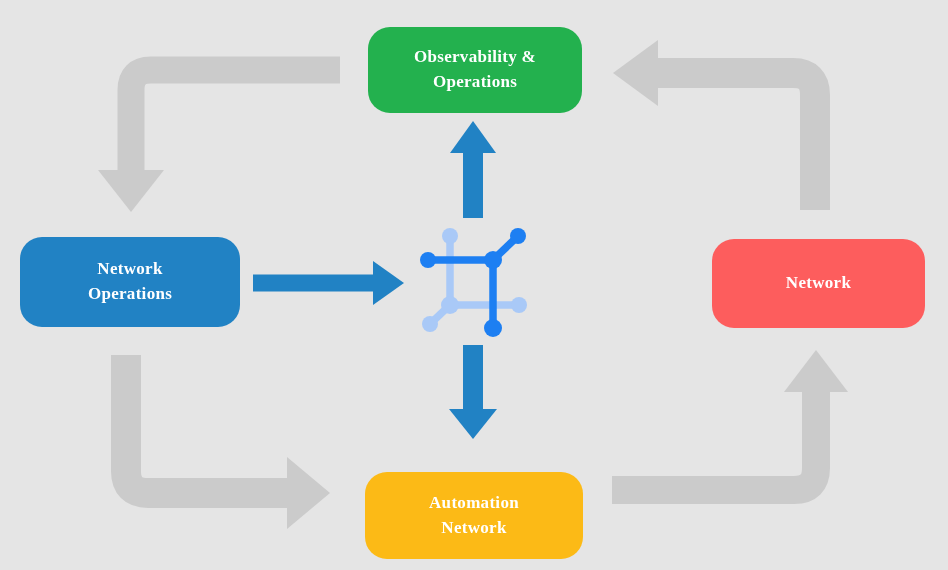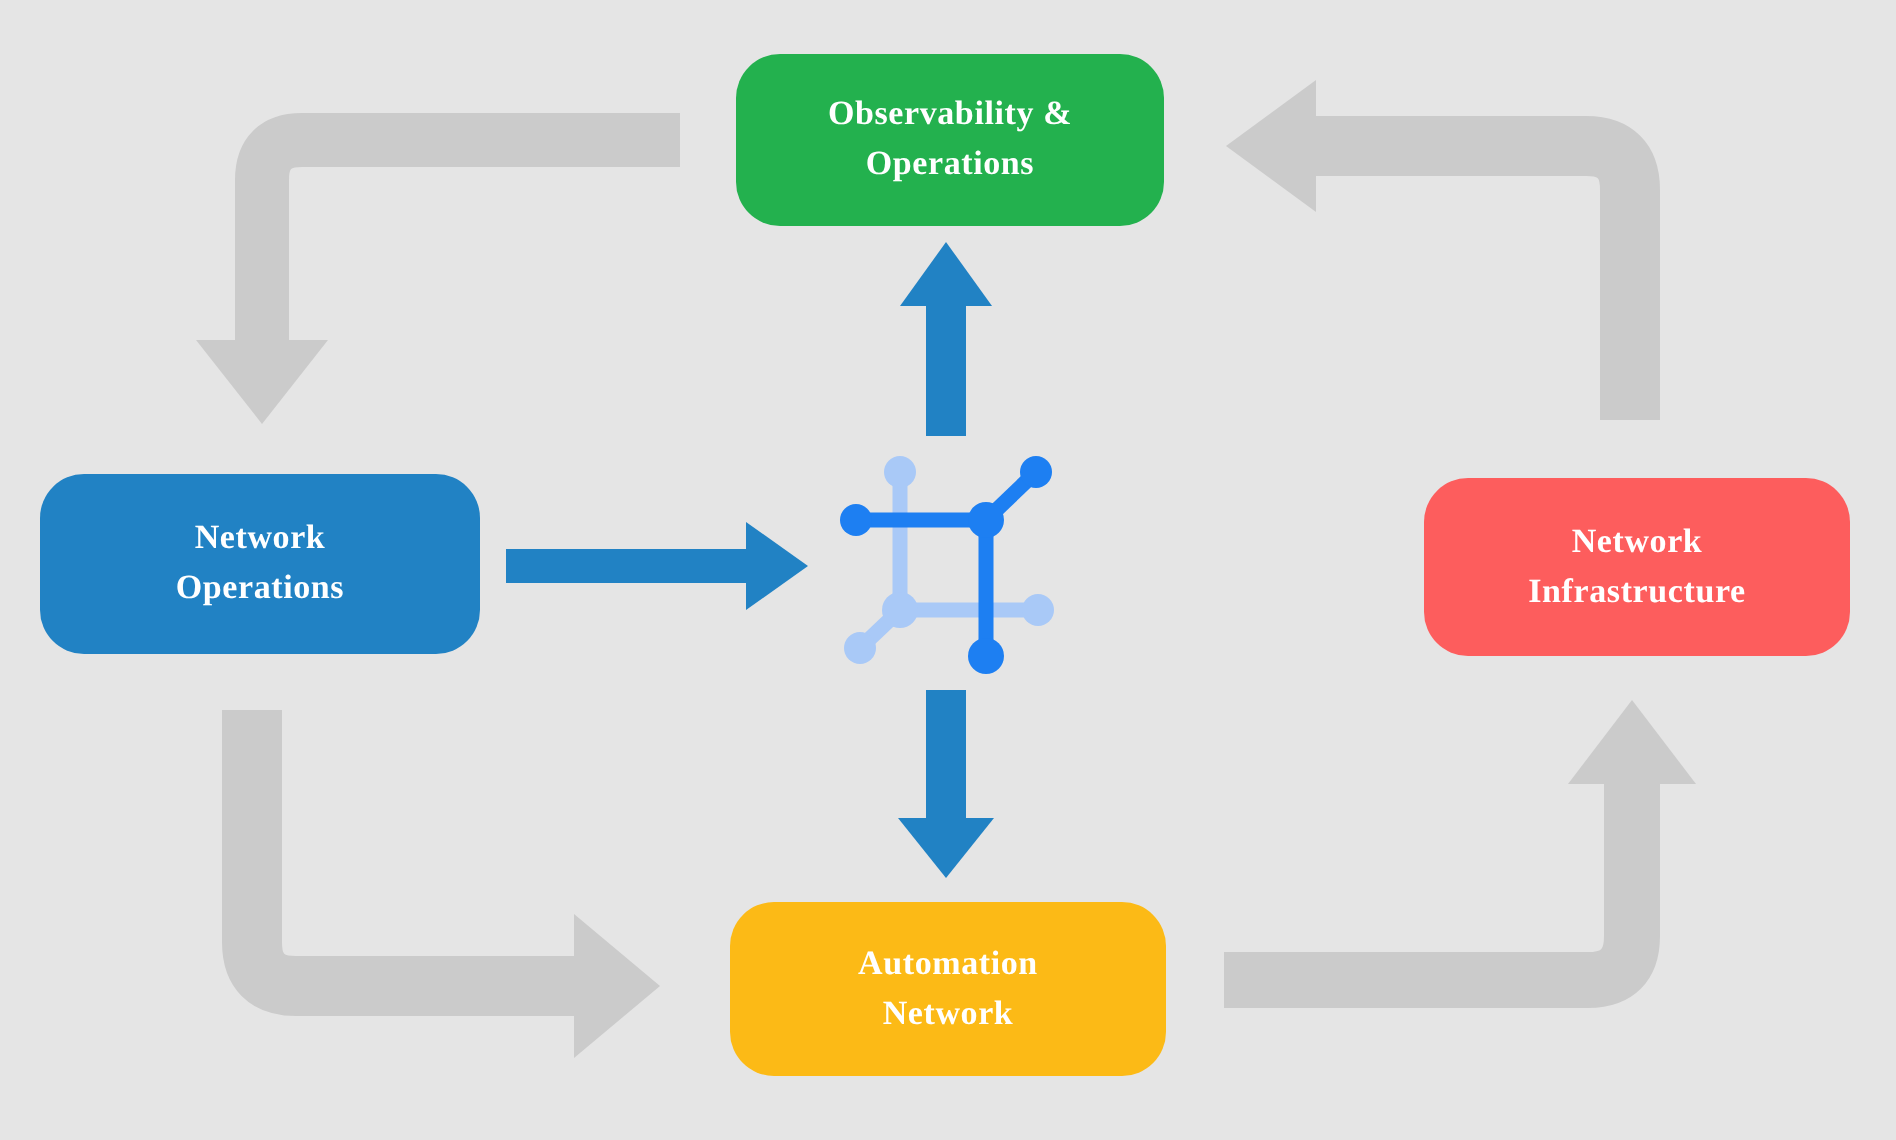--- a/index.html
+++ b/index.html
@@ -31,21 +31,21 @@
     color: #ffffff;
     font-size: 17px;
     font-weight: 600;
     letter-spacing: 0.3px;
     line-height: 1.45;
   }
   .node span { display: block; }
   .node-observability { left: 368px; top: 27px;  width: 214px; height: 86px; background: #23b14e; }
   .node-operations    { left: 20px;  top: 237px; width: 220px; height: 90px; background: #2182c4; }
   .node-infrastructure{ left: 712px; top: 239px; width: 213px; height: 89px; background: #fd5d5d; }
-  .node-tooling       { left: 365px; top: 451px; width: 218px; height: 87px; background: #fcba16; }
+  .node-tooling       { left: 365px; top: 472px; width: 218px; height: 87px; background: #fcba16; }
 </style>
 </head>
 <body>
 
 <div class="canvas">
 
   <svg class="layer" width="948" height="570" viewBox="0 0 948 570">
 
     <g fill="none" stroke="#cbcbcb" stroke-width="27">
       <path d="M340,70 L151,70 Q131,70 131,90 L131,172"></path>
@@ -111,21 +111,20 @@
     <span>Operations</span>
   </div>
 
   <div class="node node-operations">
     <span>Network</span>
     <span>Operations</span>
   </div>
 
   <div class="node node-infrastructure">
     <span>Network</span>
-    <span>Infrastructure</span>
   </div>
 
   <div class="node node-tooling">
     <span>Automation</span>
     <span>Network</span>
   </div>
 
 </div>
 
 </body></html>

